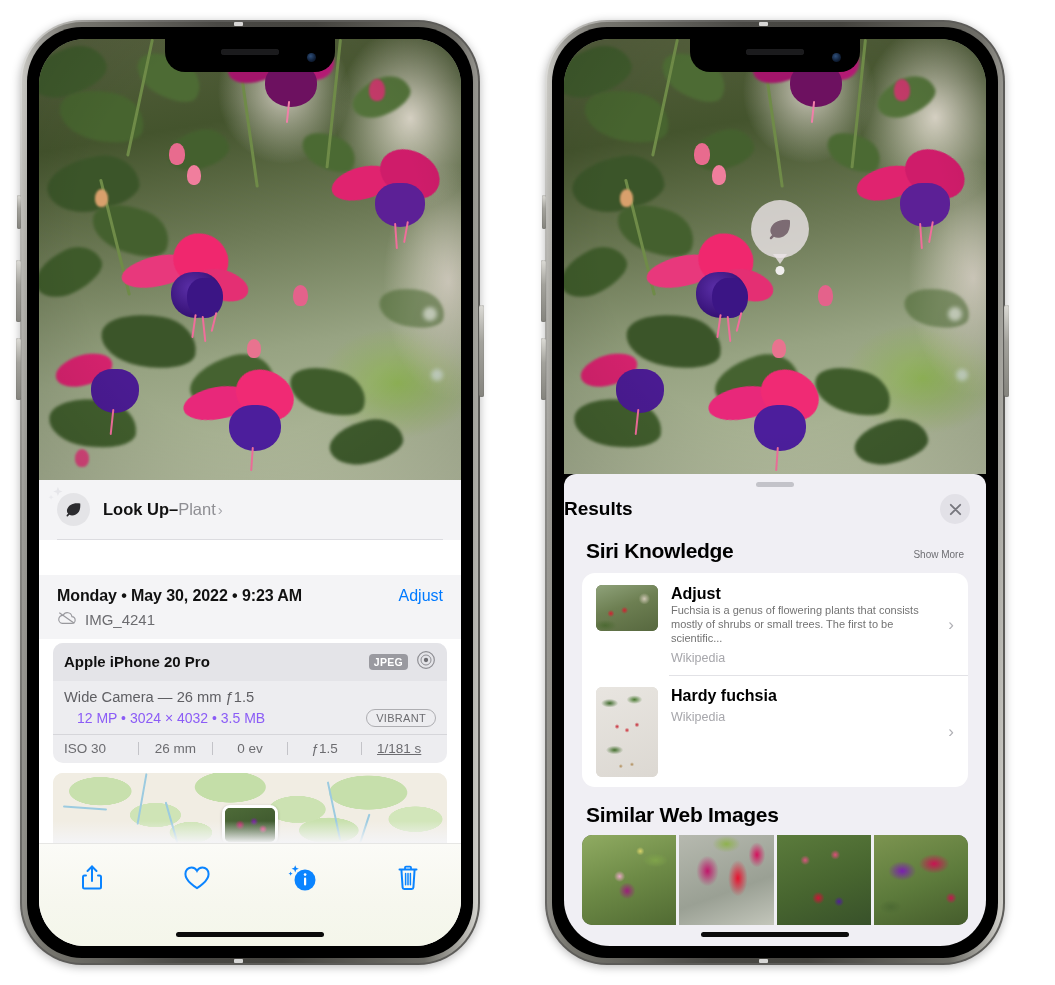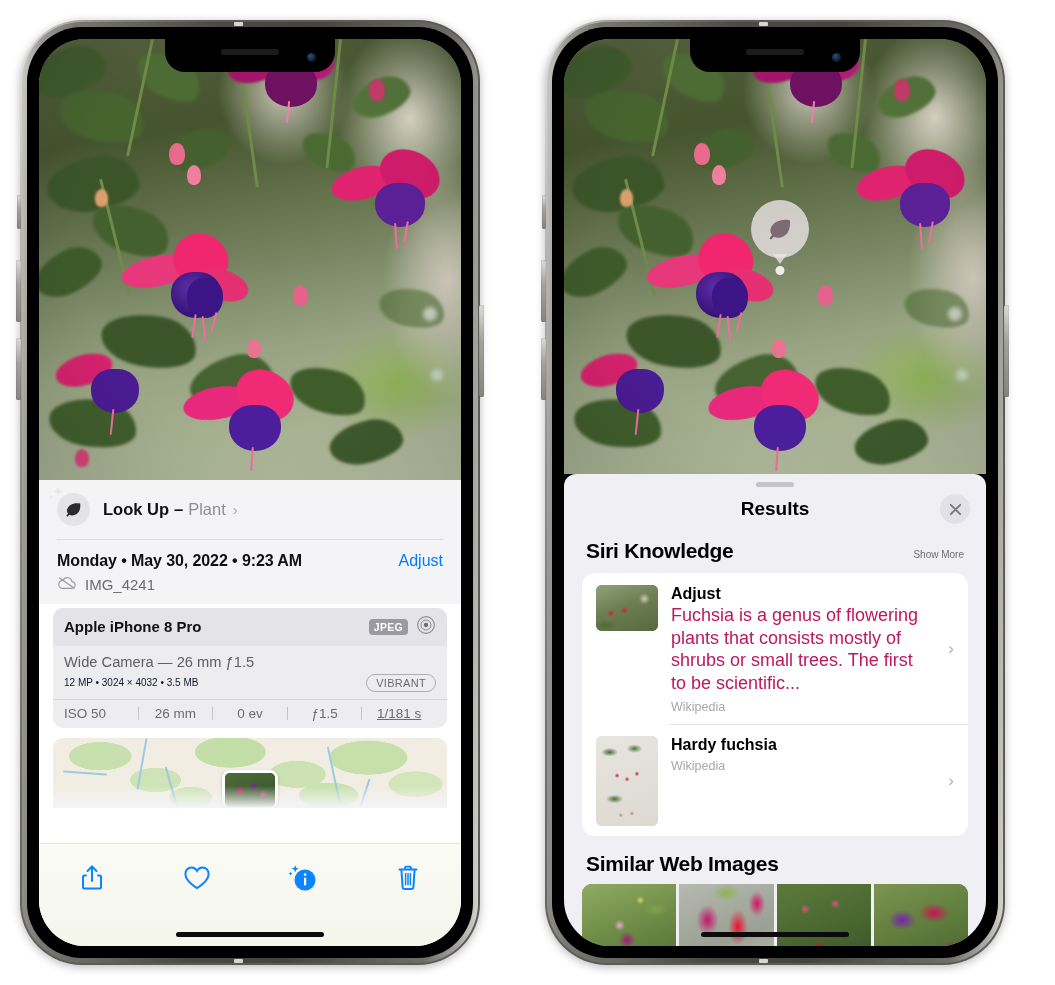--- a/index.html
+++ b/index.html
@@ -209,33 +209,34 @@
   }
   .sparkles {
     position: absolute;
     left: -11px; top: -8px;
     width: 22px; height: 22px;
   }
   .lookup-text {
     font-size: 16.5px;
     font-weight: 700;
     color: #111;
-    display: flex; align-items: baseline; gap: 5px;
+    display: flex; align-items: baseline; 
   }
   .lookup-sub { font-weight: 400; color: #8e8e93; }
   .chev-sm { color: #a8a8ad; font-size: 15px; margin-left: 2px; font-weight: 500; }
   .lookup-div {
     height: 0.5px;
     background: #dcdce0;
     margin-left: 0px;
   }
 
   .date-block {
     background: #f4f4f6;
     padding: 12px 18px 10px 18px;
+    margin-top: 35px;
   }
   .date-row {
     display: flex; justify-content: space-between; align-items: baseline;
   }
   .date-text { font-size: 16px; font-weight: 700; color: #111; letter-spacing: -.1px; }
   .adjust-link { font-size: 16px; color: #007aff; }
   .file-row {
     display: flex; align-items: center; gap: 8px;
     margin-top: 6px;
   }
@@ -261,21 +262,21 @@
     border-radius: 4px;
     padding: 2px 5px;
     letter-spacing: .3px;
   }
   .exif-body { padding: 8px 11px 7px 11px; }
   .exif-line1 { font-size: 14.7px; color: #5f5f63; }
   .exif-line2row {
     display: flex; align-items: center; justify-content: space-between;
     margin-top: 4px;
   }
-  .exif-line2 { font-size: 10px; color: #0f172a; }
+  .exif-line2 { font-size: 14px; color: #8b5cf6; margin-left: 13px; }
   .vibrant-badge {
     font-size: 11px; color: #6c6c70;
     border: 1px solid #aeaeb2;
     border-radius: 9px;
     padding: 2px 9px;
     letter-spacing: .3px;
   }
   .exif-foot {
     display: flex; align-items: center;
     border-top: 0.5px solid #d6d6da;
@@ -394,21 +395,21 @@
   }
   .grabber {
     width: 38px; height: 5px;
     border-radius: 3px;
     background: #c3c3c9;
     margin: 8px auto 0 auto;
   }
   .sheet-head {
     position: relative;
     height: 44px;
-    display: flex; align-items: center; justify-content: center;
+    display: flex; align-items: center; justify-content: flex-start;
   }
   .sheet-title { font-size: 19px; font-weight: 700; color: #000; }
   .close-btn {
     position: absolute;
     right: 16px; top: 50%;
     transform: translateY(-50%);
     width: 30px; height: 30px;
     border-radius: 50%;
     background: #e2e1e7;
     display: flex; align-items: center; justify-content: center;
@@ -443,21 +444,21 @@
     flex: 0 0 auto;
     border-radius: 6px;
     overflow: hidden;
     position: relative;
     background: #5e6d46;
   }
   .kthumb.wide { width: 62px; height: 46px; }
   .kthumb.tall { width: 62px; height: 90px; background: #dedad2; }
   .ktext { flex: 1; min-width: 0; padding-right: 8px; }
   .ktitle { font-size: 16px; font-weight: 700; color: #000; margin-bottom: 1px; }
-  .kdesc { font-size: 18px; color: #be185d; line-height: 1.26; }
+  .kdesc { font-size: 11px; color: #737373; line-height: 1.26; }
   .ksrc { font-size: 12.5px; color: #a6a6ab; margin-top: 5px; }
   .kchev {
     align-self: center;
     color: #b0b0b5;
     font-size: 17px;
     flex: 0 0 auto;
   }
   .simgrid {
     display: flex;
     gap: 3px;
@@ -606,41 +607,41 @@
                 <path d="M7 16h12a4.4 4.4 0 0 0 .4-8.8A6 6 0 0 0 8 5.6 4.6 4.6 0 0 0 7 16z" fill="none" stroke="#98989d" stroke-width="1.5"></path>
                 <line x1="3.5" y1="2.5" x2="22" y2="15.5" stroke="#98989d" stroke-width="1.6" stroke-linecap="round"></line>
               </svg>
             </span>
             <span class="file-name">IMG_4241</span>
           </div>
         </div>
 
         <div class="exif-card">
           <div class="exif-head">
-            <span class="exif-device">Apple iPhone 8 Pro</span>
+            <span class="exif-device">Apple iPhone 20 Pro</span>
             <span class="exif-head-right">
               <span class="jpeg-badge">JPEG</span>
               <span>
                 <svg width="20" height="20" viewBox="0 0 24 24" aria-hidden="true">
                   <circle cx="12" cy="12" r="10" fill="none" stroke="#8e8e93" stroke-width="1.4"></circle>
                   <circle cx="12" cy="12" r="6" fill="none" stroke="#8e8e93" stroke-width="1.2"></circle>
                   <circle cx="12" cy="12" r="2.6" fill="#6c6c70"></circle>
                 </svg>
               </span>
             </span>
           </div>
           <div class="exif-body">
             <div class="exif-line1">Wide Camera — 26 mm ƒ1.5</div>
             <div class="exif-line2row">
               <span class="exif-line2">12 MP • 3024 × 4032 • 3.5 MB</span>
               <span class="vibrant-badge">VIBRANT</span>
             </div>
           </div>
           <div class="exif-foot">
-            <span>ISO 50</span>
+            <span>ISO 30</span>
             <span class="exif-sep"></span>
             <span>26 mm</span>
             <span class="exif-sep"></span>
             <span>0 ev</span>
             <span class="exif-sep"></span>
             <span>ƒ1.5</span>
             <span class="exif-sep"></span>
             <span>1/181 s</span>
           </div>
         </div>

